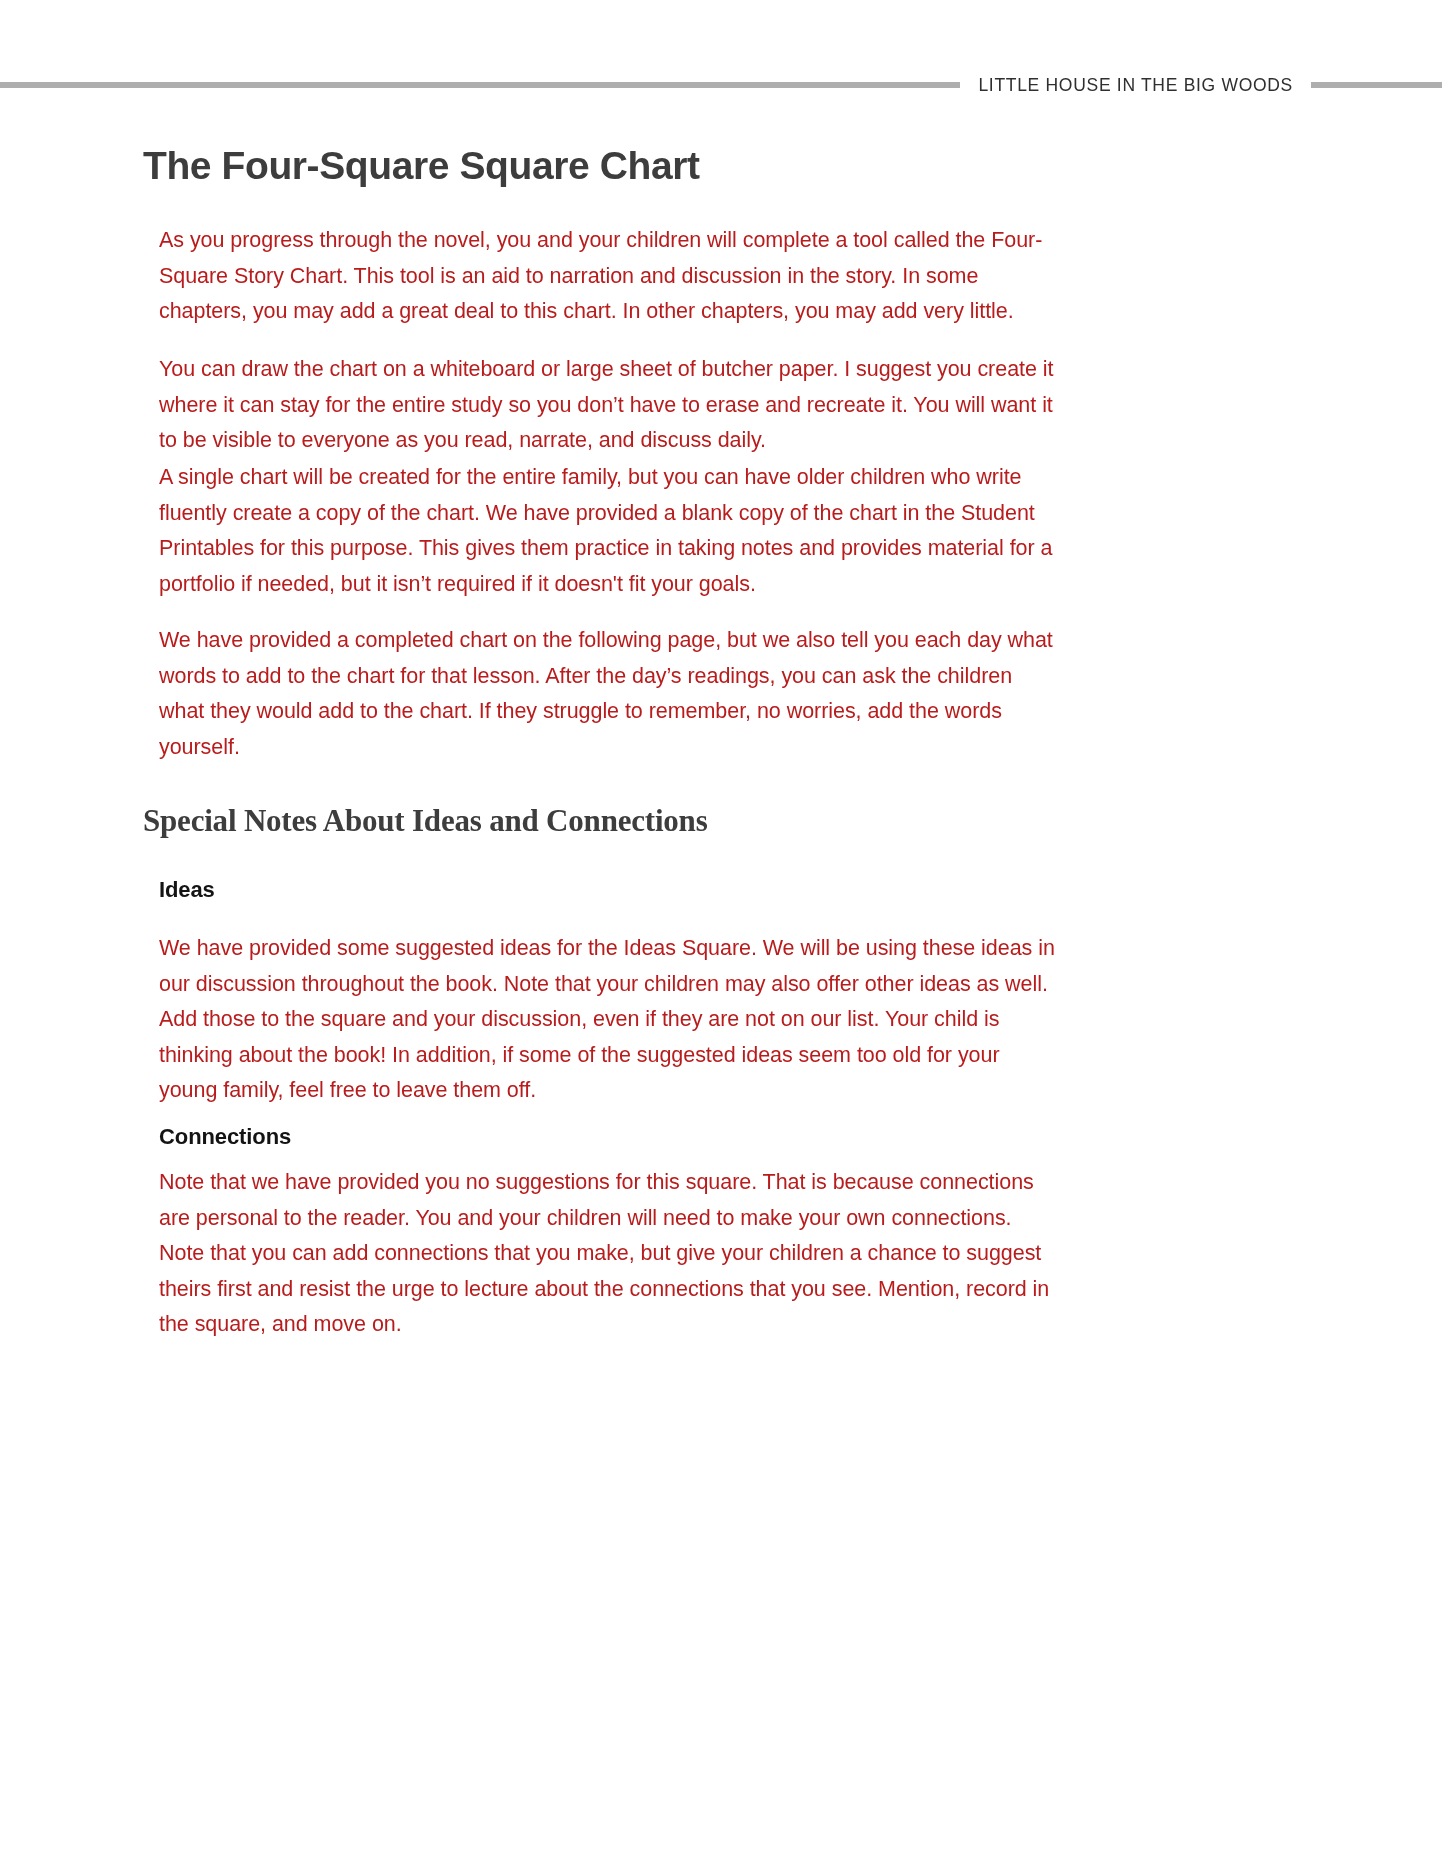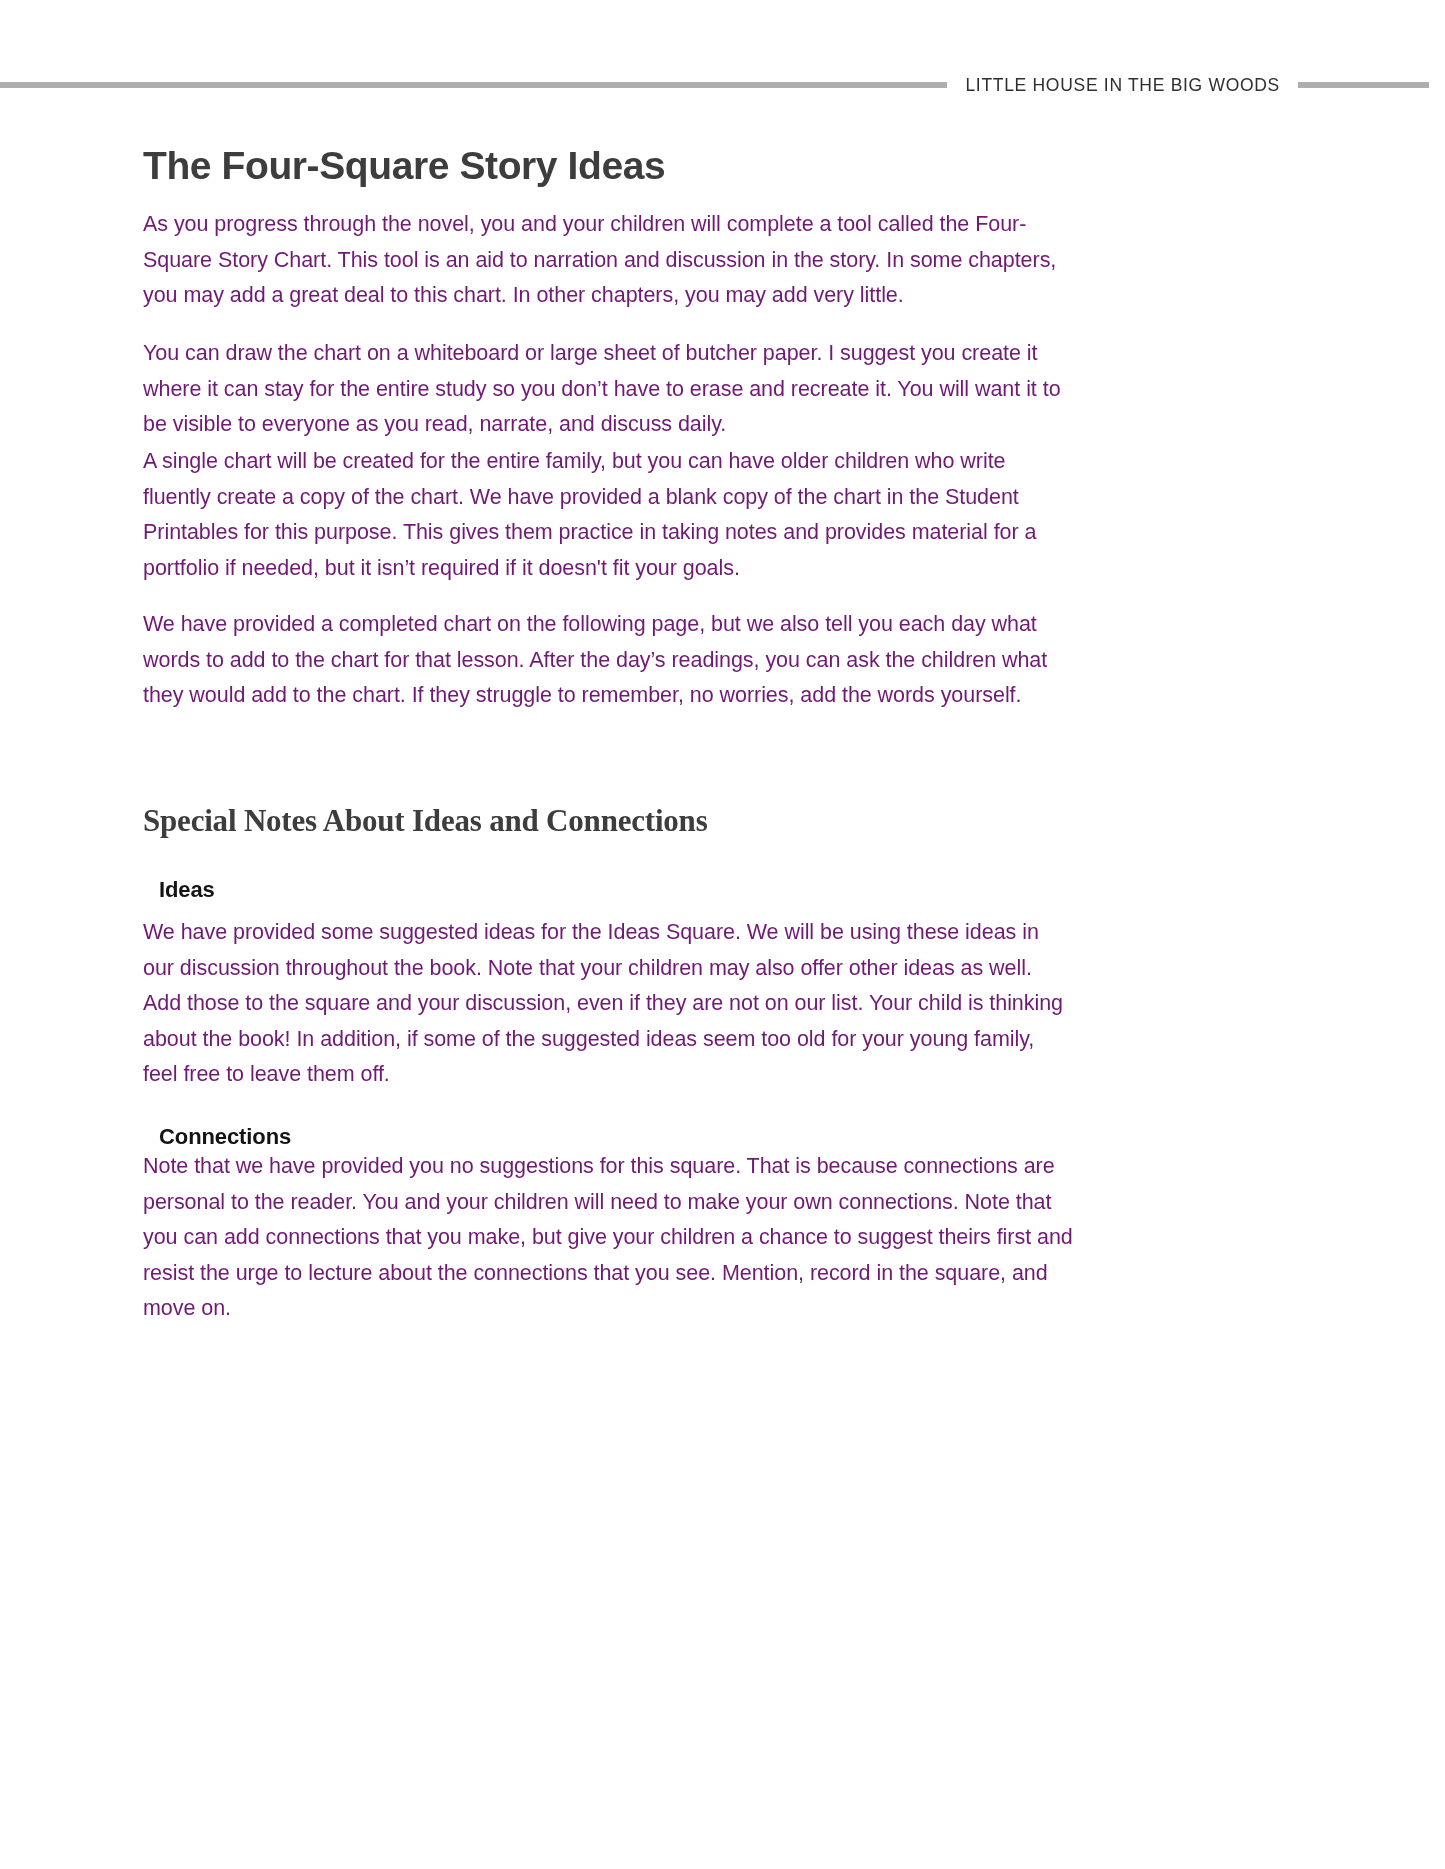--- a/index.html
+++ b/index.html
@@ -19,21 +19,21 @@
     background: #ffffff;
     box-sizing: border-box;
     overflow: hidden;
   }
 
   
   .running-header {
     position: absolute;
     top: 72px;
     left: 0;
-    right: 16px;
+    right: 3px;
     height: 26px;
     display: flex;
     align-items: center;
   }
   .header-rule {
     height: 6px;
     background: #aeaeae;
   }
   .header-rule.left {
     flex: 1 1 auto;
@@ -93,27 +93,27 @@
     padding: 0;
     font-family: "Liberation Sans", sans-serif;
     font-weight: bold;
     font-size: 22px;
     line-height: 1.2;
     color: #141414;
     letter-spacing: -0.1px;
   }
 
   p.body-text {
-    margin: 0;
+    margin: 16px;
     padding: 0;
     font-family: "Liberation Sans", sans-serif;
     font-weight: 400;
     font-size: 21.5px;
     line-height: 35.6px;
-    color: #701a75;
+    color: #b91c1c;
     letter-spacing: -0.05px;
     text-align: left;
   }
 
   
   .blk { position: absolute; left: 0; width: 930px; }
 
   #p1 { top: 207px; }
   #p2 { top: 336px; }
   #p3 { top: 444px; }
@@ -154,21 +154,21 @@
 <div class="page">
 
   <div class="running-header">
     <div class="header-rule left"></div>
     <div class="header-title">LITTLE HOUSE IN THE BIG WOODS</div>
     <div class="header-rule right"></div>
   </div>
 
   <div class="content">
 
-    <h1 class="doc-title">The Four-Square Story Ideas</h1>
+    <h1 class="doc-title">The Four-Square Square Chart</h1>
 
     <div class="blk" id="p1">
       <p class="body-text">As you progress through the novel, you and your children will complete a tool called the Four-Square Story Chart. This tool is an aid to narration and discussion in the story. In some chapters, you may add a great deal to this chart. In other chapters, you may add very little.</p>
     </div>
 
     <div class="blk" id="p2">
       <p class="body-text">You can draw the chart on a whiteboard or large sheet of butcher paper. I suggest you create it where it can stay for the entire study so you don’t have to erase and recreate it. You will want it to be visible to everyone as you read, narrate, and discuss daily.</p>
     </div>
 
     <div class="blk" id="p3">

